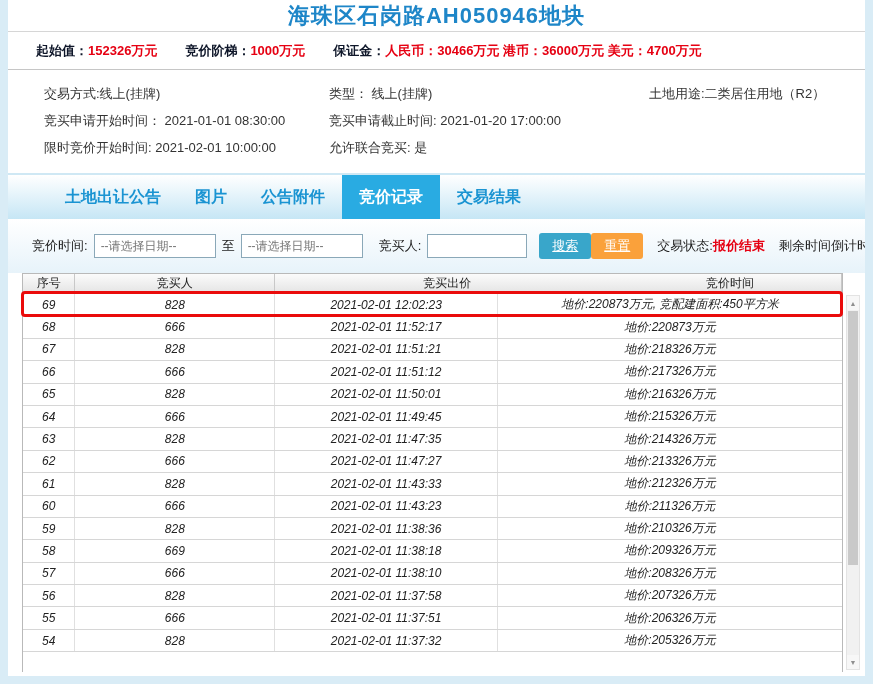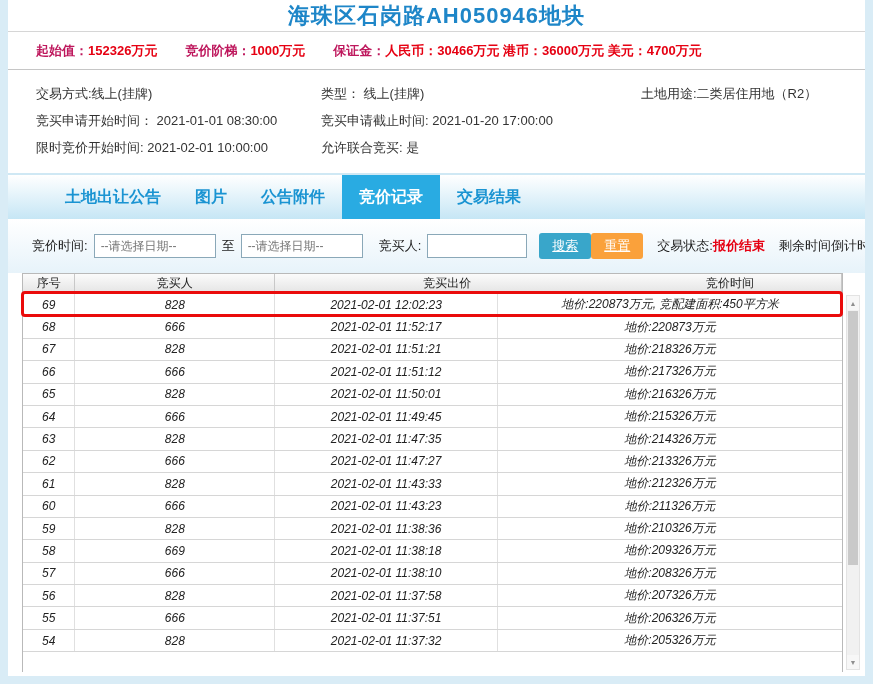--- a/index.html
+++ b/index.html
@@ -5,27 +5,27 @@
   * { margin:0; padding:0; box-sizing:border-box; }
   html,body { width:873px; height:684px; background:#fff; font-family:"Liberation Sans","DejaVu Sans",sans-serif; }
   .frame { width:873px; height:684px; border-left:8px solid #d9ecf6; border-right:8px solid #d9ecf6;
            border-bottom:8px solid #d9ecf6; background:#fff; display:flex; flex-direction:column; overflow:hidden; }
 
   .title-bar { height:32px; display:flex; align-items:center; justify-content:center; border-bottom:1px solid #d6d6d6; }
   .page-title { color:#1e86c8; font-size:22px; font-weight:bold; letter-spacing:1px; }
 
   .summary { height:38px; display:flex; align-items:center; padding:0 28px; border-bottom:1px solid #c6c6c6;
              font-size:13px; font-weight:bold; white-space:nowrap; }
-  .summary .lbl { color:#be185d; }
+  .summary .lbl { color:#0f172a; }
   .summary .val { color:#e60012; }
   .summary .grp { margin-right:28px; }
 
   .details { padding:10px 28px 6px; font-size:13px; color:#333; }
   .details .drow { display:flex; line-height:27px; }
-  .details .dc1 { width:285px; }
+  .details .dc1 { width:285px;margin-left:8px; }
   .details .dc2 { width:320px; }
   .details .dc3 { flex:1; }
 
   .panel { margin-top:6px; flex:1; background:#fef9c3; display:flex; flex-direction:column; border-top:2px solid #cfe8f4; min-height:0; }
   .tabbar { height:44px; flex:0 0 44px; background:linear-gradient(#ffffff, #c6e6f5); display:flex; align-items:stretch; padding-left:40px; }
   .tab { display:flex; align-items:center; padding:0 17px; color:#1a94d2; font-size:16px; font-weight:bold; cursor:pointer; }
   .tab.active { background:#29abe2; color:#fff; }
 
   .filter { height:54px; flex:0 0 54px; display:flex; align-items:center; padding:0 24px;
             font-size:13px; color:#222; white-space:nowrap; background:linear-gradient(#ffffff, #e7f3fa); }

